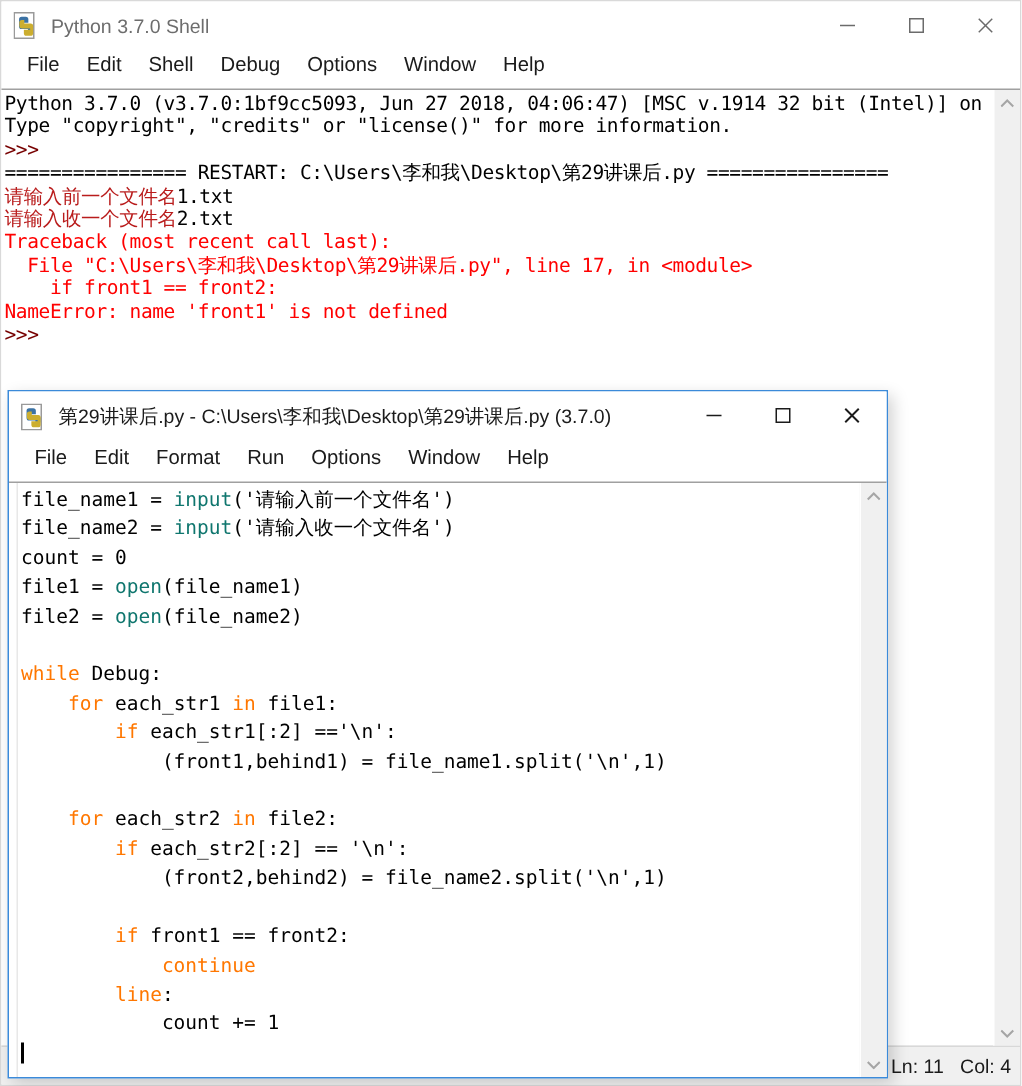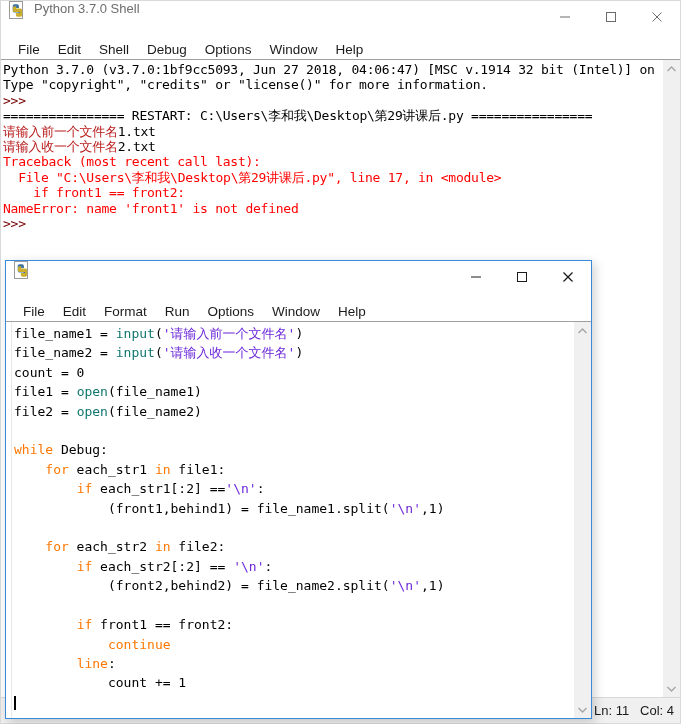--- a/index.html
+++ b/index.html
@@ -30,21 +30,21 @@
     border: 1px solid #d9d9d9;
     box-sizing: border-box;
     display: flex;
     flex-direction: column;
   }
 
   .titlebar {
     height: 32px;
     min-height: 32px;
     display: flex;
-    align-items: flex-start;
+    align-items: center;
     background: #ffffff;
     padding-left: 8px;
     position: relative;
   }
   .title-icon {
     width: 18px;
     height: 18px;
     margin-right: 7px;
     flex: 0 0 auto;
     position: relative;
@@ -70,21 +70,21 @@
     align-items: center;
     justify-content: center;
     color: #6b6b6b;
   }
   .win-btn svg { display: block; }
 
   .menubar {
     height: 26px;
     min-height: 26px;
     display: flex;
-    align-items: flex-end;
+    align-items: flex-start;
     background: #ffffff;
     padding-left: 8px;
   }
   .menu-item {
     font-size: 13.5px;
     color: #1b1b1b;
     padding: 2px 9px;
     white-space: nowrap;
     font-family: "Liberation Sans", sans-serif;
   }
@@ -114,21 +114,21 @@
     letter-spacing: -0.25px;
   }
   pre.codetext.editor {
     font-size: 13px;
     line-height: 19.4px;
     letter-spacing: 0px;
   }
 
   
   .s-kw      { color: #ff7700; }
-  .s-str     { color: #6d28d9; }
+  .s-str     { color: #000000; }
   .s-builtin { color: #0f766e; }
   .s-err     { color: #ff0000; margin-top: 9px; }
   .s-out     { color: #b91c1c; }
   .s-prompt  { color: #770000; }
   .s-plain   { color: #000000; }
 
   
   .vscroll {
     width: 17px;
     min-width: 17px;
@@ -299,20 +299,21 @@
   <div class="editor-window">
 
     <div class="titlebar">
       <span class="title-icon">
         <svg class="python-logo" viewBox="0 0 18 18" xmlns="http://www.w3.org/2000/svg">
           <rect x="0.5" y="0.5" width="13" height="17" fill="#ffffff" stroke="#9a9a9a" stroke-width="1"></rect>
           <path d="M4 3.2 h4.2 a1.7 1.7 0 0 1 1.7 1.7 v2.2 h-4.2 v0.9 h5.6 a1.6 1.6 0 0 1 1.6 1.6 v2.4 a1.7 1.7 0 0 1 -1.7 1.7 h-1.6 v-2.3 h-4.2 a1.7 1.7 0 0 1 -1.7 -1.7 v-4.8 a1.7 1.7 0 0 1 1.7 -1.7 z" fill="#3b72a4"></path>
           <path d="M9.6 14.8 h-4.2 a1.7 1.7 0 0 1 -1.7 -1.7 v-2.2 h4.2 v-0.9 h-5.6 a1.6 1.6 0 0 1 -1.6 -1.6 v-2.4 a1.7 1.7 0 0 1 1.7 -1.7 h1.6 v2.3 h4.2 a1.7 1.7 0 0 1 1.7 1.7 v4.8 a1.7 1.7 0 0 1 -1.7 1.7 z" fill="#ccae2f" transform="translate(3.2,1.0)"></path>
         </svg>
       </span>
+      <span class="title-text">第29讲课后.py - C:\Users\李和我\Desktop\第29讲课后.py (3.7.0)</span>
 
       <div class="win-controls">
         <div class="win-btn">
           <svg width="12" height="12" viewBox="0 0 12 12">
               <line x1="1" y1="6" x2="11" y2="6" stroke="currentColor" stroke-width="1"></line>
             </svg>
         </div>
         <div class="win-btn">
           <svg width="12" height="12" viewBox="0 0 12 12">
               <rect x="1.5" y="1.5" width="9" height="9" fill="none" stroke="currentColor" stroke-width="1"></rect>

